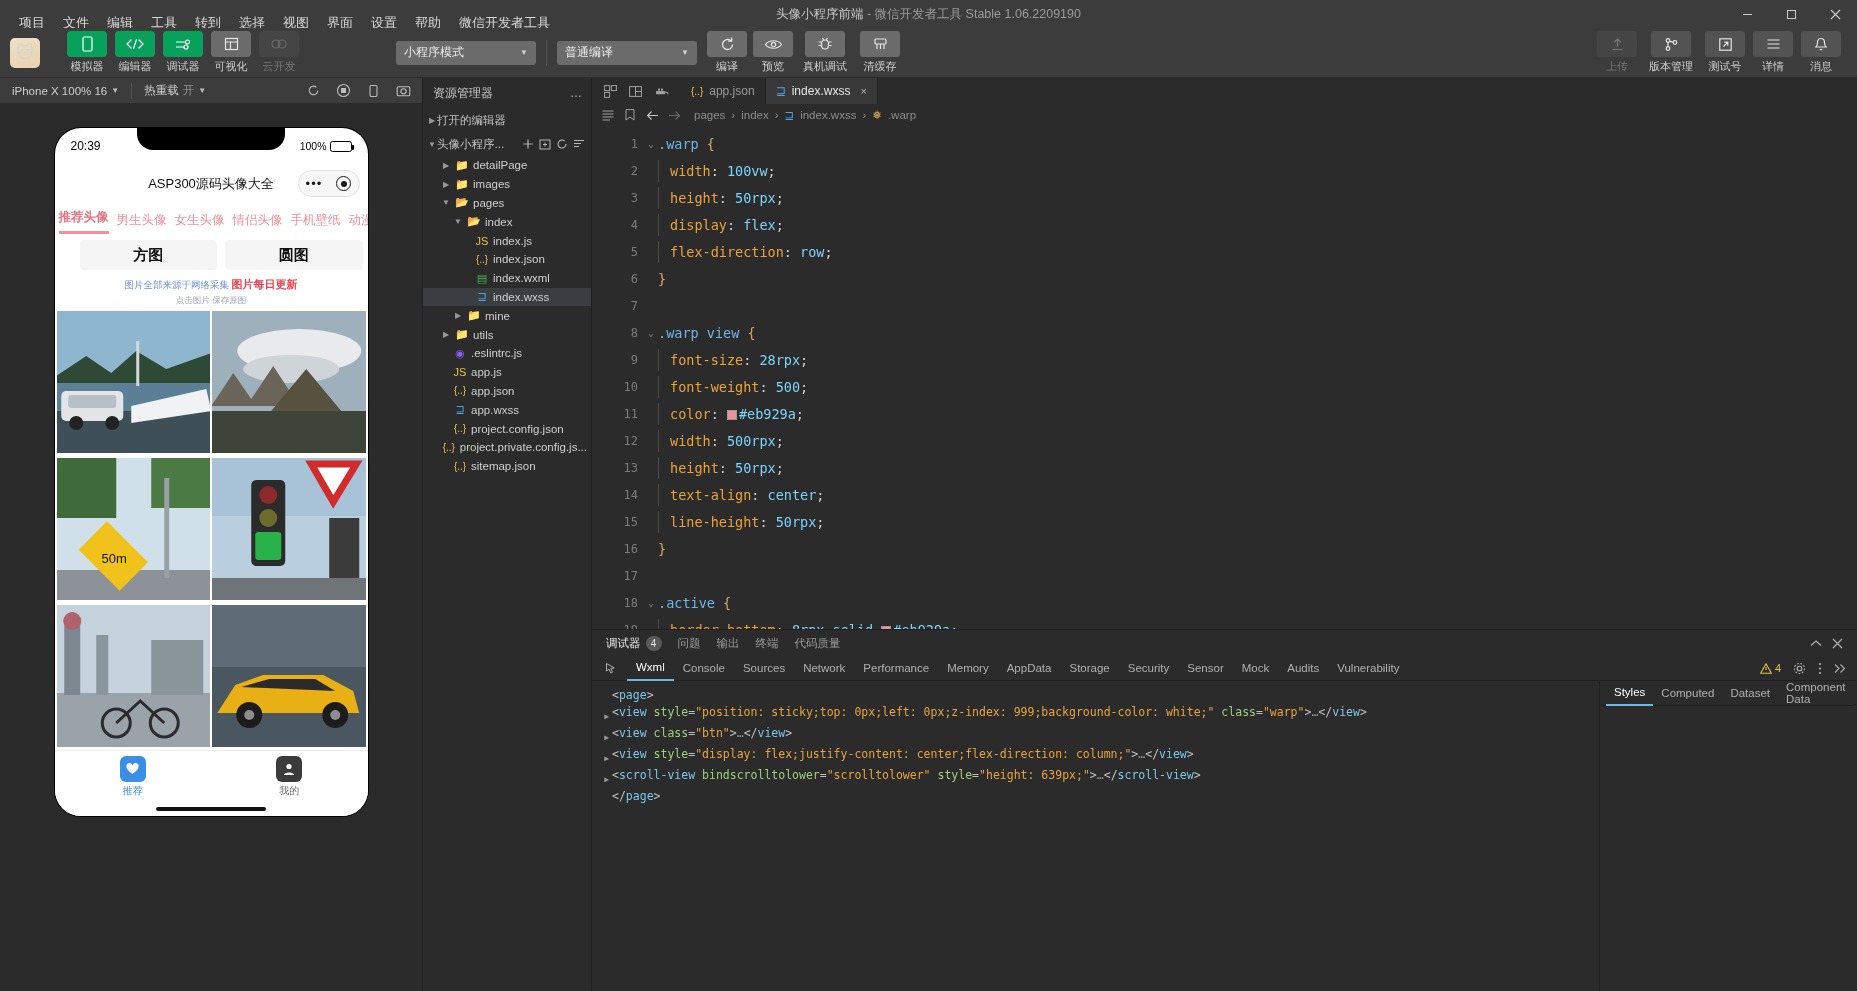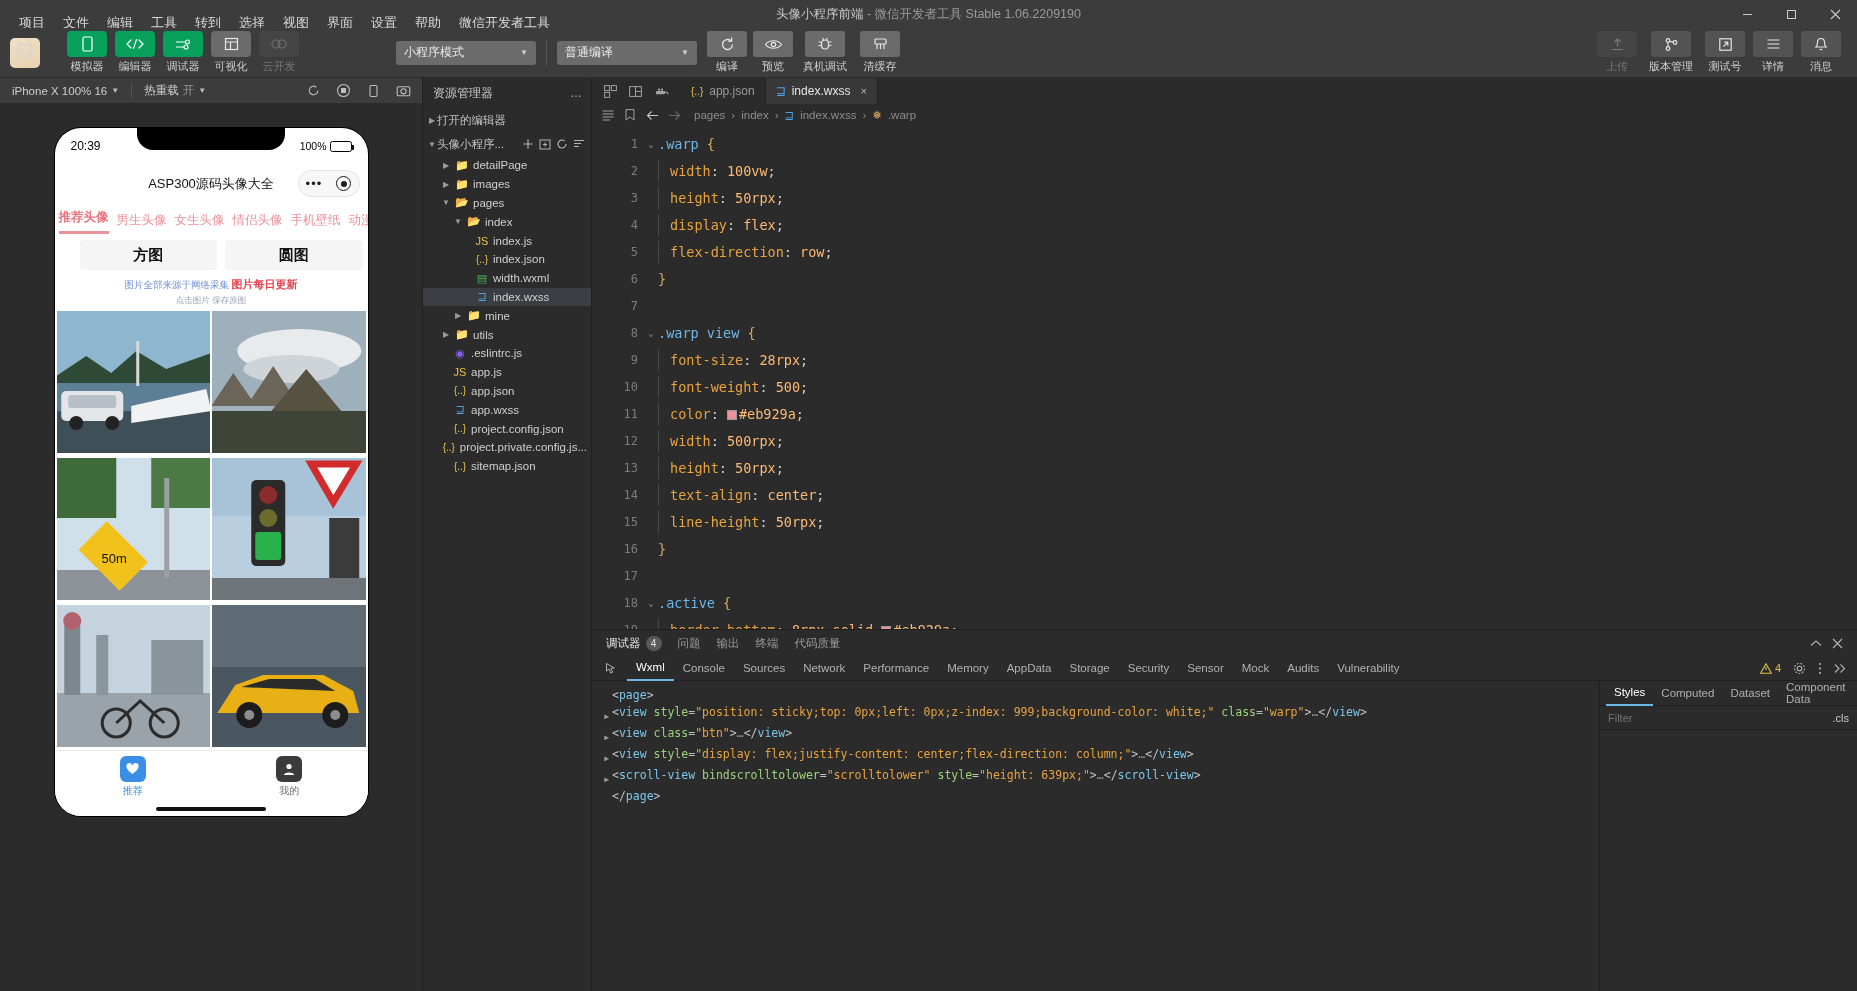--- a/index.html
+++ b/index.html
@@ -196,21 +196,21 @@
     gap:6px; padding-left:8px; font-size:11.5px; color:#8d8d8d;
   }
   .bc-ic { width:16px; display:flex; align-items:center; justify-content:center; }
 
   .code-wrap { flex:1; background:#2b2b2b; overflow:hidden; position:relative; padding-top:4px;}
   .cline { height:27px; display:flex; align-items:center; font-family:"DejaVu Sans Mono","Liberation Mono",monospace; font-size:13.5px;}
   .gutter { width:52px; flex:0 0 52px; text-align:right; padding-right:6px; color:#7c7c7c; font-size:12px;}
   .fold { width:14px; flex:0 0 14px; text-align:center; color:#9a9a9a; font-size:9px;}
   .ctext { white-space:pre; }
   .k-sel{color:#6cb6e8;} .k-brace{color:#d7a95c;} .k-prop{color:#e8a33d;}
-  .k-val{color:#fdba74;} .k-punc{color:#cfcfcf;}
+  .k-val{color:#7dd3fc;} .k-punc{color:#cfcfcf;}
   .swatch{display:inline-block;width:10px;height:10px;border:1px solid #999;vertical-align:-1px;margin-right:2px;}
 
   
   .devpanel { height:362px; flex:0 0 362px; background:#2b2b2b; display:flex; flex-direction:column; border-top:1px solid #1f1f1f;}
   .dev-tabs1 {
     height:26px; flex:0 0 26px; display:flex; align-items:center; gap:16px; padding:0 14px;
     font-size:11.5px; color:#9a9a9a; background:#2b2b2b;text-align:right;
   }
   .dev-tabs1 .on { color:#e8e8e8; }
   .badge {
@@ -231,21 +231,21 @@
   .dev-body { flex:1; display:flex; min-height:0; }
   .wxml-tree {
     flex:1; padding:6px 0 0 8px; font-family:"DejaVu Sans Mono","Liberation Mono",monospace;
     font-size:11.5px; line-height:17px; color:#cfcfcf; overflow:hidden;
   }
   .wline{display:flex; align-items:flex-start; gap:3px; white-space:pre;text-align:right;}
   .wtri{color:#9a9a9a;font-size:8px;width:9px;flex:0 0 9px;padding-top:4px;}
   .tag{color:#7cc7ea;} .attr{color:#9bd27a;} .aval{color:#e8a33d;} .punc{color:#c0c0c0;}
   .ellip{color:#9a9a9a;}
 
-  .styles-pane { width:258px; flex:0 0 258px; border-left:1px solid #1f1f1f; display:flex; flex-direction:column;}
+  .styles-pane { width:258px; flex:0 0 258px; border-left:1px solid #1f1f1f; display:flex; flex-direction:row;}
   .sp-tabs { height:25px; display:flex; align-items:center; padding-left:6px; gap:0; border-bottom:1px solid #1f1f1f;}
   .sp-tab { padding:0 8px; font-size:11.5px; color:#b0b0b0; height:25px; display:flex; align-items:center;}
   .sp-tab.on { color:#fff; border-bottom:2px solid #6cb6e8;}
   .sp-filter {
     height:24px; display:flex; align-items:center; justify-content:space-between;
     padding:0 8px; border-bottom:1px solid #1f1f1f; font-size:11px; color:#8d8d8d;
   }
   .cls { color:#c9c9c9; }
   svg { display:block; }
 </style>
@@ -693,21 +693,21 @@
           <span>index.js</span>
         </div>
         <div class="row">
           <span style="width:48px"></span>
           <span class="fico" style="color:#e8c547;font-size:10px">{..}</span>
           <span>index.json</span>
         </div>
         <div class="row">
           <span style="width:48px"></span>
           <span class="fico" style="color:#4caf50">▤</span>
-          <span>width.wxml</span>
+          <span>index.wxml</span>
         </div>
         <div class="row sel">
           <span style="width:48px"></span>
           <span class="fico" style="color:#4fa3e3">⊒</span>
           <span>index.wxss</span>
         </div>
         <div class="row">
           <span style="width:26px"></span>
             <span class="arrow">▶</span>
           <span class="fico">📁</span>

